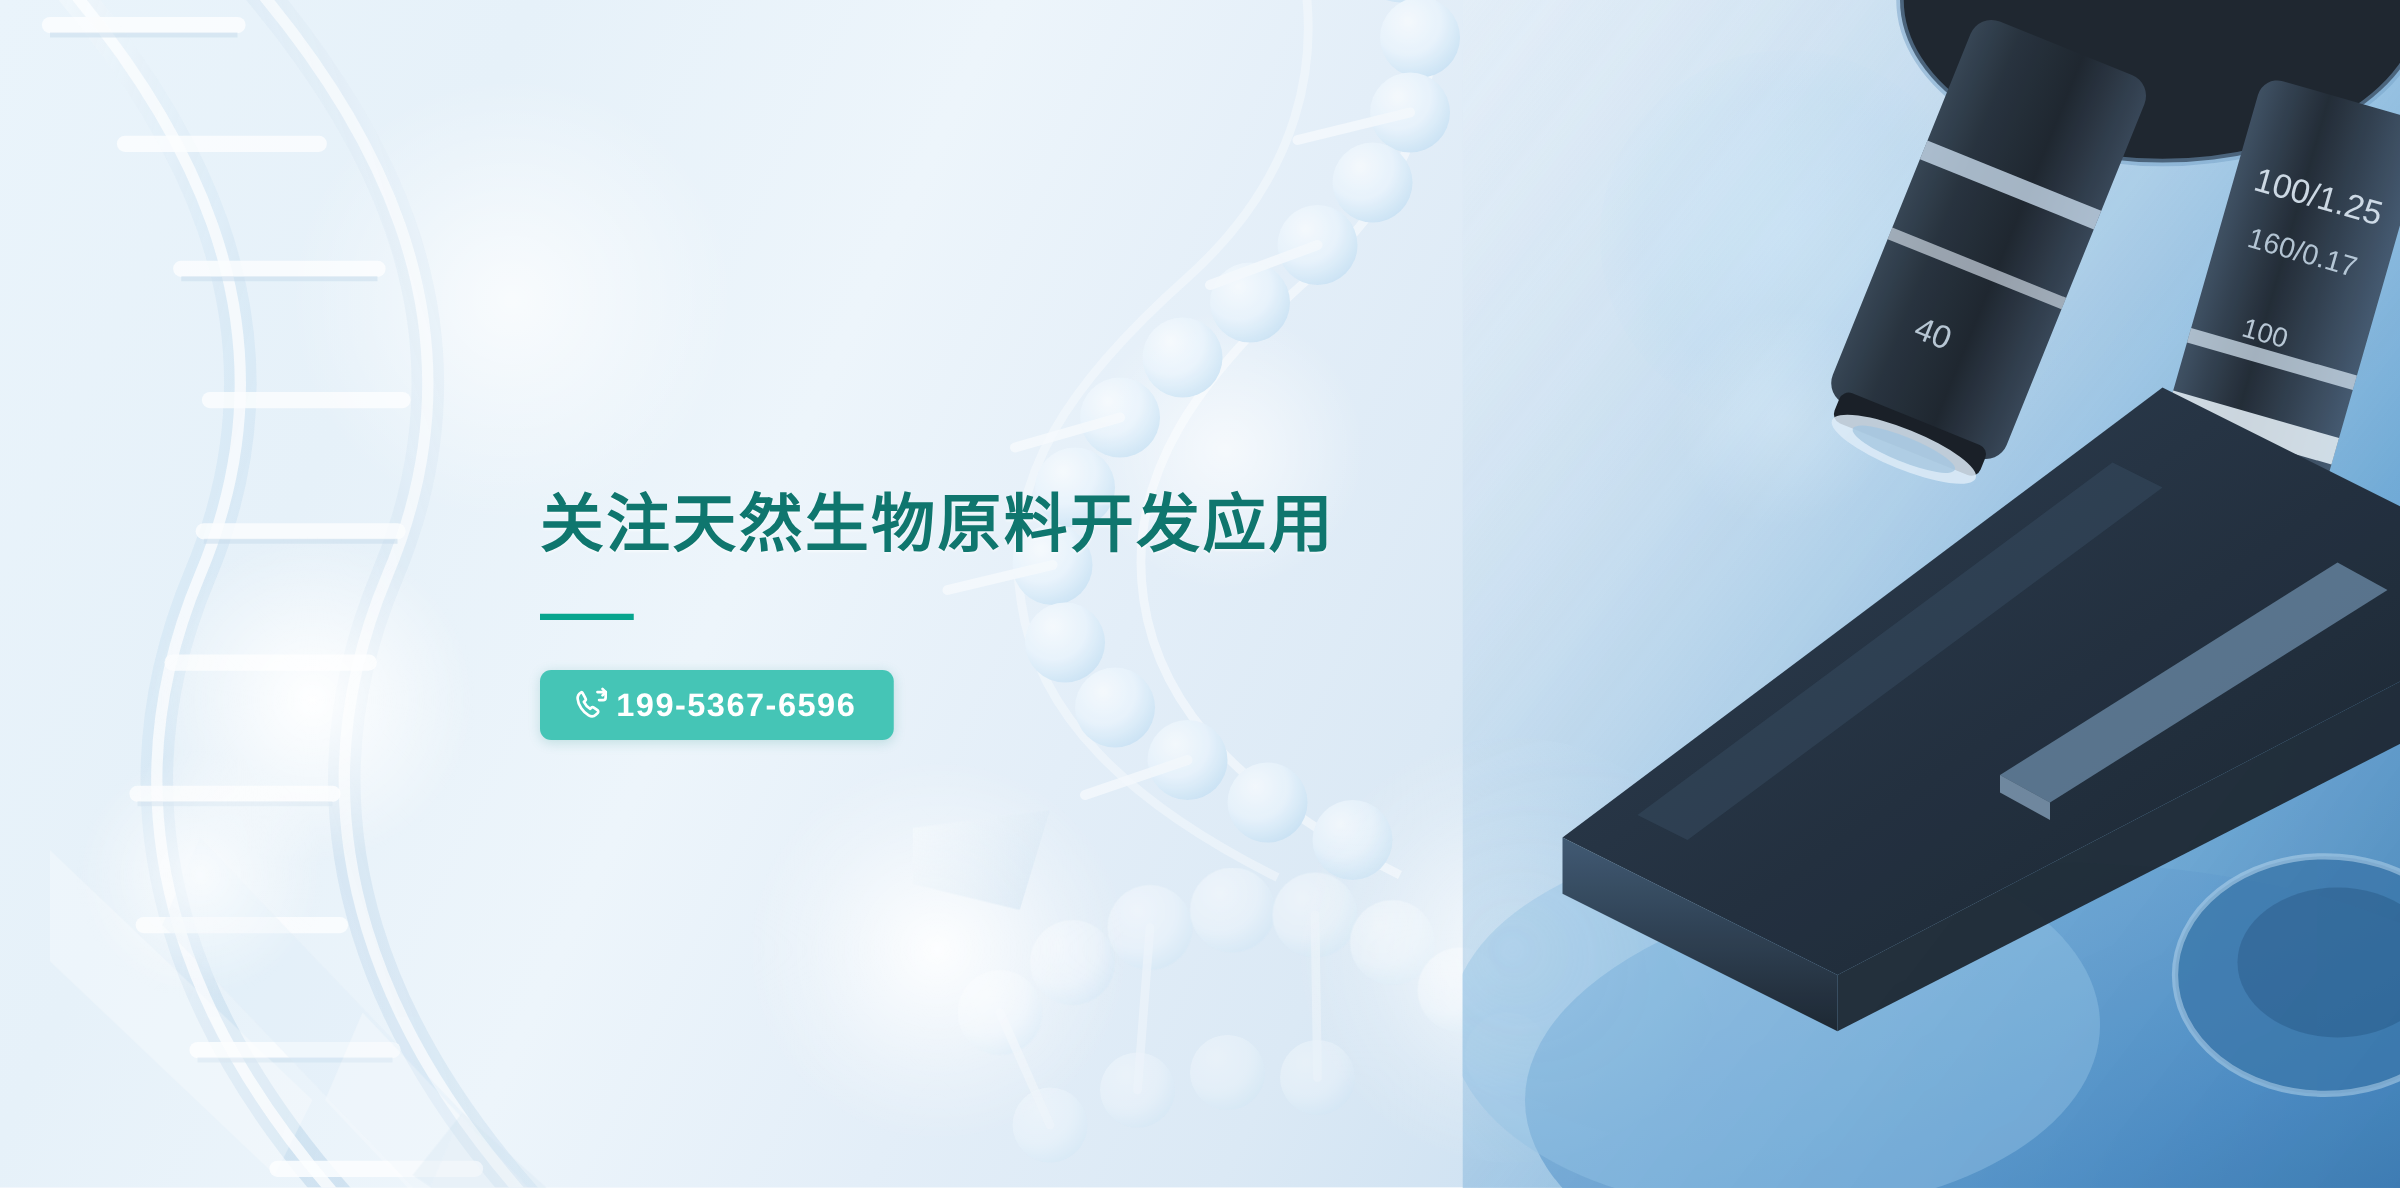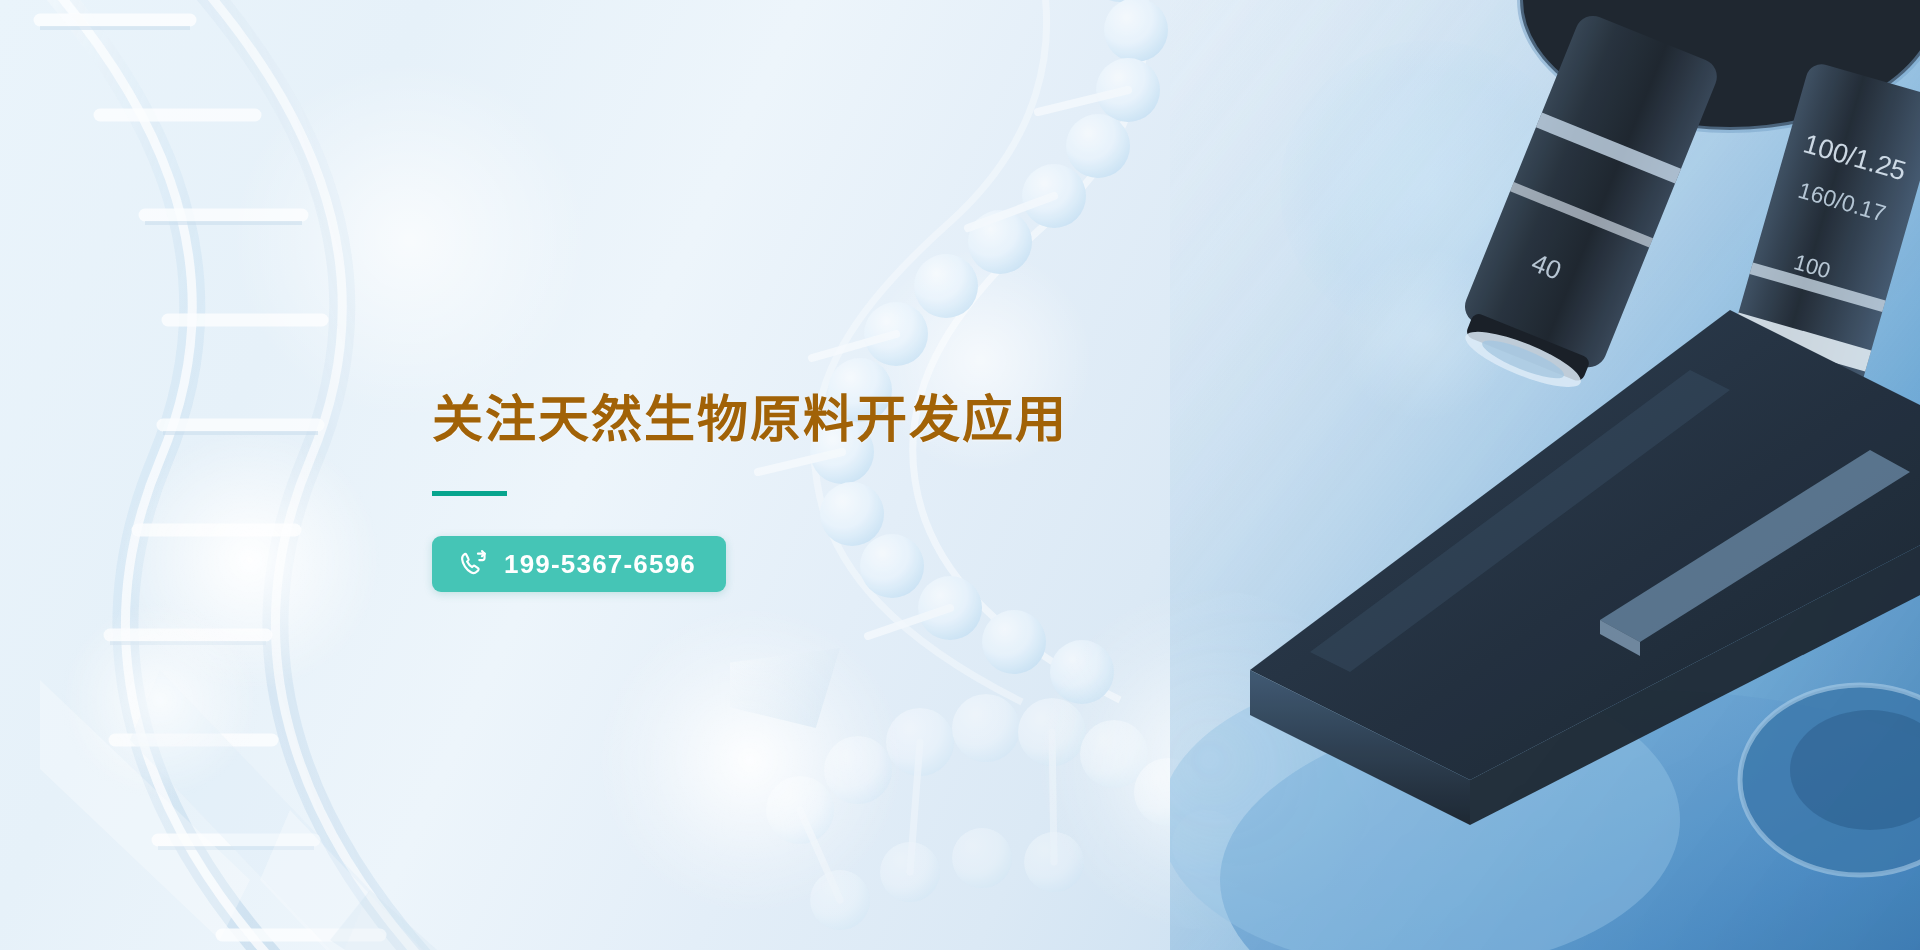--- a/index.html
+++ b/index.html
@@ -68,21 +68,21 @@
   
   .content {
     position:absolute;
     left:432px; top:390px;
     width:820px;
     z-index:20;
   }
   .headline {
     font-size:51px;
     font-weight:bold;
-    color:#a16207;
+    color:#0f766e;
     letter-spacing:2px;
     line-height:1.18;
     text-shadow:0 1px 2px rgba(255,255,255,.55);
     white-space:nowrap;
   }
   .rule {
     width:75px; height:5px;
     background:#07a58e;
     margin-top:41px;
   }
@@ -91,21 +91,21 @@
     font-size:20px;
     line-height:2.05;
     color:#444d55;
     letter-spacing:.4px;
   }
   .lede-line { display:block; white-space:nowrap; }
 
   .phone-btn {
     display:inline-flex;
     align-items:center;
-    gap:16px;
+    gap:5px;
     margin-top:40px;
     padding:13px 30px 13px 26px;
     background:#45c5b6;
     border:none;
     border-radius:9px;
     cursor:pointer;
     box-shadow:0 2px 9px rgba(40,150,140,.22);
   }
   .phone-ico { width:30px; height:30px; display:block; flex:none; }
   .phone-num {

